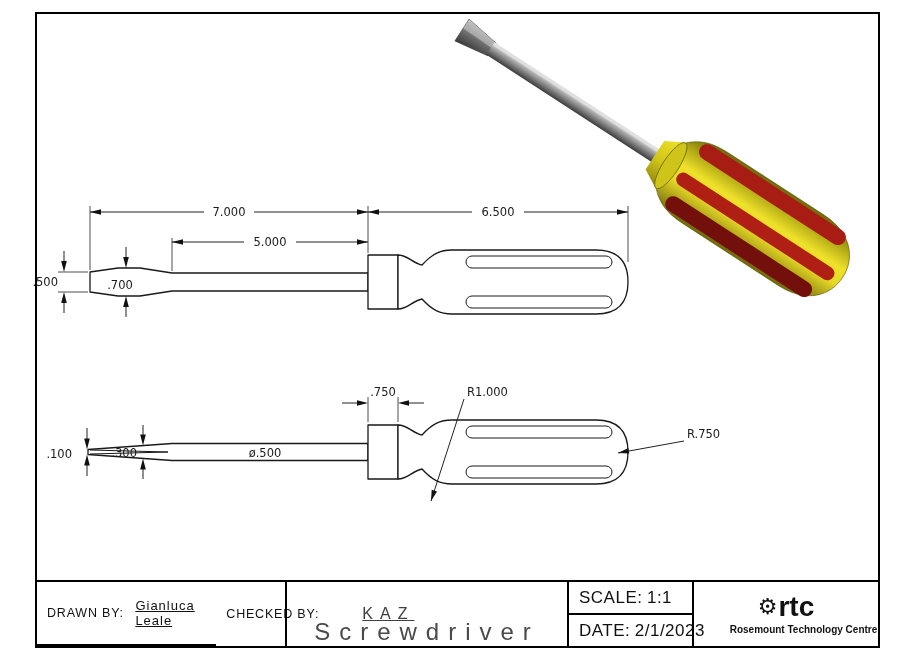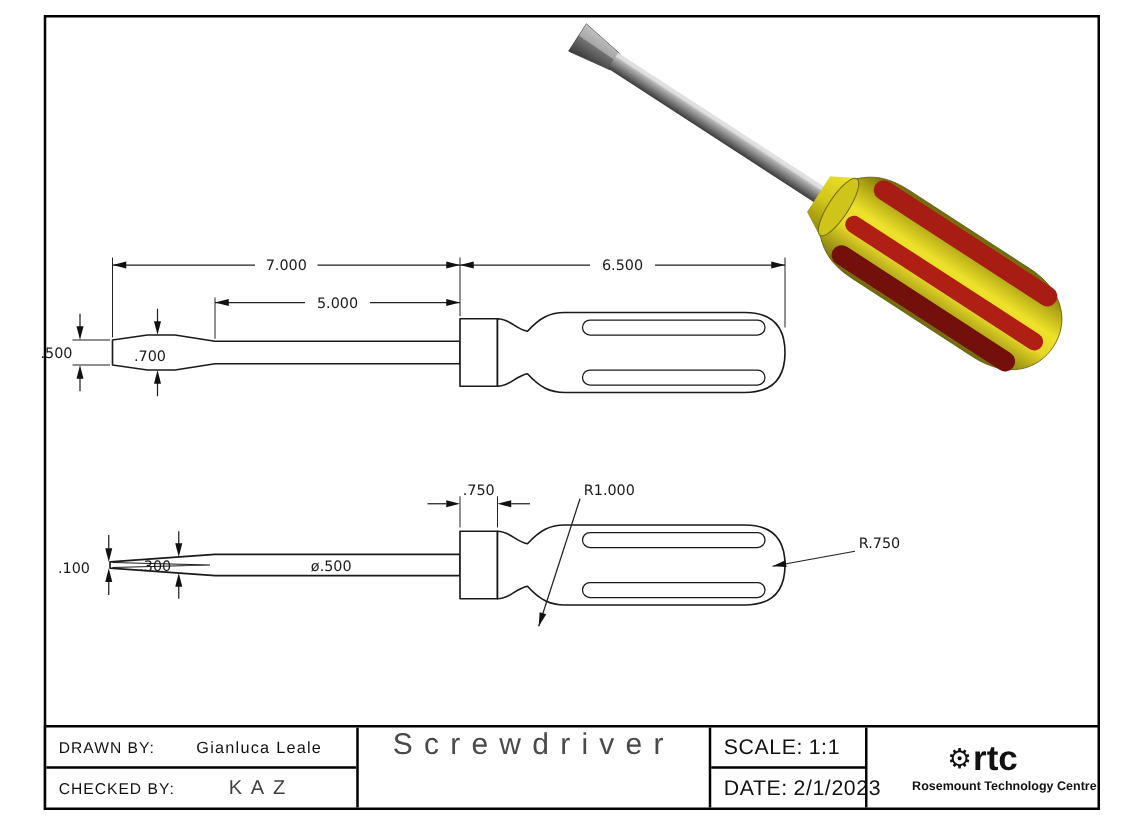--- a/index.html
+++ b/index.html
@@ -17,28 +17,28 @@
   svg .dim{stroke:#222;stroke-width:1;fill:none;}
   svg .ext{stroke:#222;stroke-width:0.8;fill:none;}
   svg .arr{fill:#111;stroke:none;}
   svg text.dimtxt{font-family:"DejaVu Sans", sans-serif;font-size:11.5px;fill:#1a1a1a;}
   
   .tb{
     position:absolute;left:35px;top:580px;width:845px;height:68px;
     border:2px solid #000;box-sizing:border-box;display:flex;background:#fff;
   }
   .tb .col{box-sizing:border-box;height:100%;}
-  .tb .col1{width:248px;display:flex;flex-direction:column;}
-  .tb .col2{width:282px;border-left:2px solid #000;display:flex;align-items:flex-start;justify-content:center;}
+  .tb .col1{width:248px;display:flex;flex-direction:row;}
+  .tb .col2{width:282px;border-left:2px solid #000;display:flex;align-items:flex-end;justify-content:center;}
   .tb .col3{width:125px;border-left:2px solid #000;display:flex;flex-direction:column;}
   .tb .col4{flex:1;border-left:2px solid #000;display:flex;flex-direction:column;align-items:center;justify-content:center;}
   .tb .row{flex:1;display:flex;align-items:center;padding-left:10px;box-sizing:border-box;}
   .tb .row.divider{border-bottom:2px solid #000;}
   .tb .lbl{font-size:12.5px;letter-spacing:0.8px;width:110px;}
-  .tb .val{font-size:13px;letter-spacing:1px;}
+  .tb .val{font-size:13px;letter-spacing:1px;text-decoration:underline;}
   .tb .val-sig{font-size:16px;letter-spacing:7px;color:#404040;margin-left:26px;}
   .title-text{font-size:24px;letter-spacing:9px;color:#4a4a4a;white-space:nowrap;}
   .tb .meta{font-size:17px;letter-spacing:0.5px;}
   .logo-line{display:flex;align-items:center;line-height:1;}
   .gear{font-size:22px;margin-right:1px;}
   .logo-rtc{font-size:28px;font-weight:700;letter-spacing:0px;}
   .logo-sub{font-size:10px;font-weight:700;margin-top:3px;white-space:nowrap;padding-left:35px;}
 </style>
 </head>
 <body>

